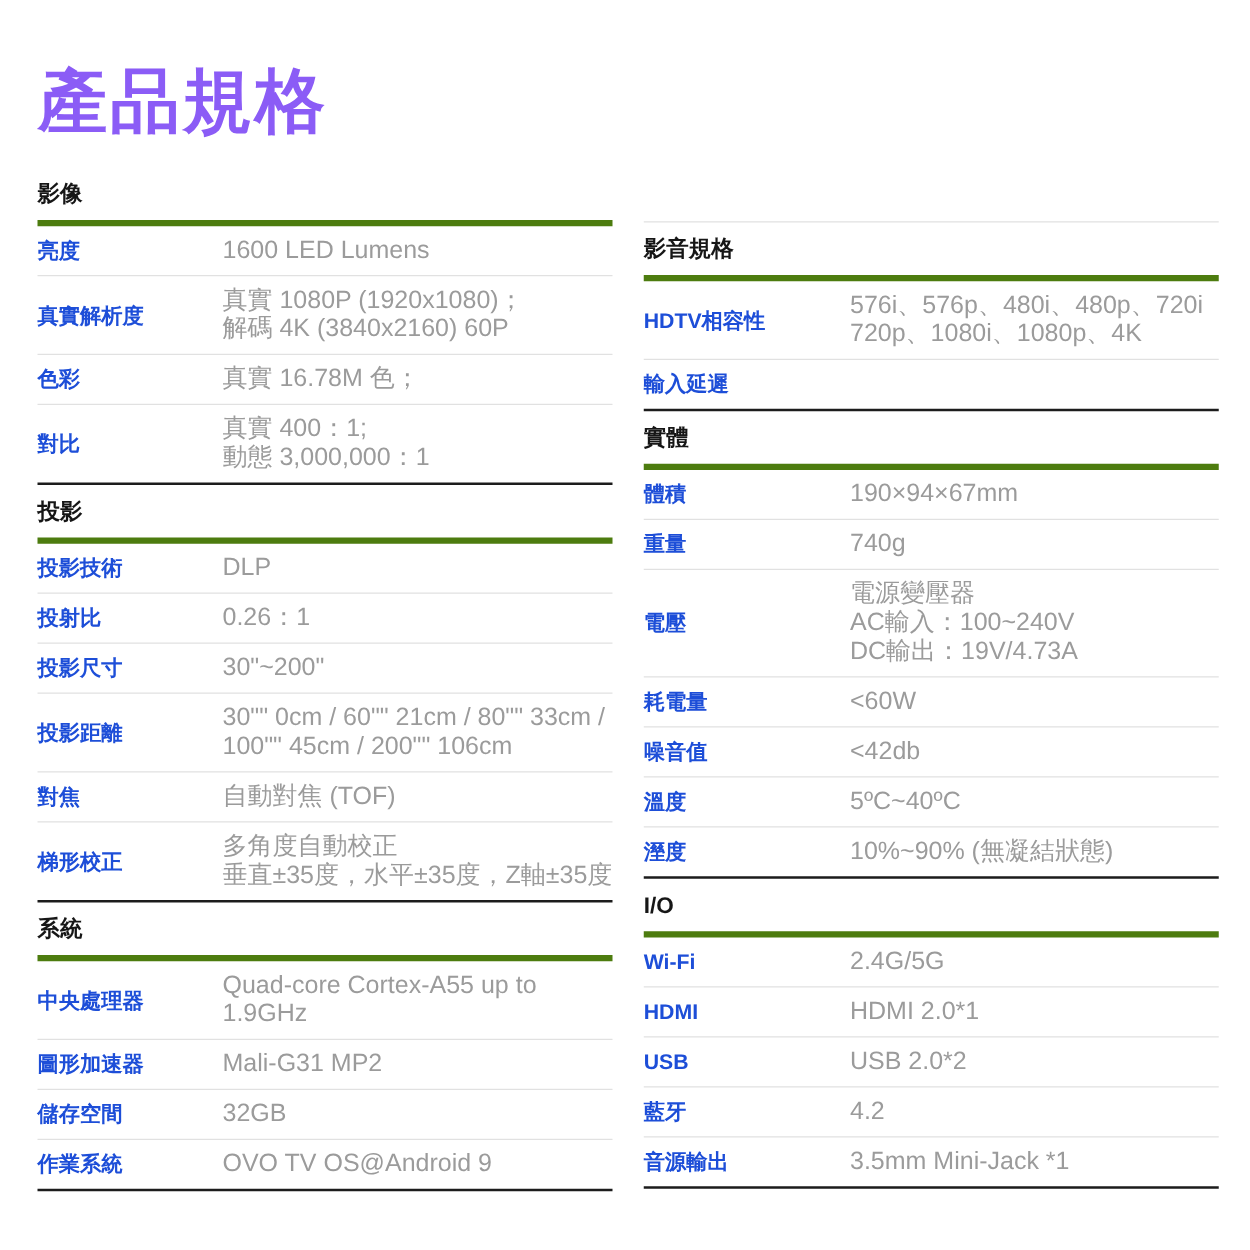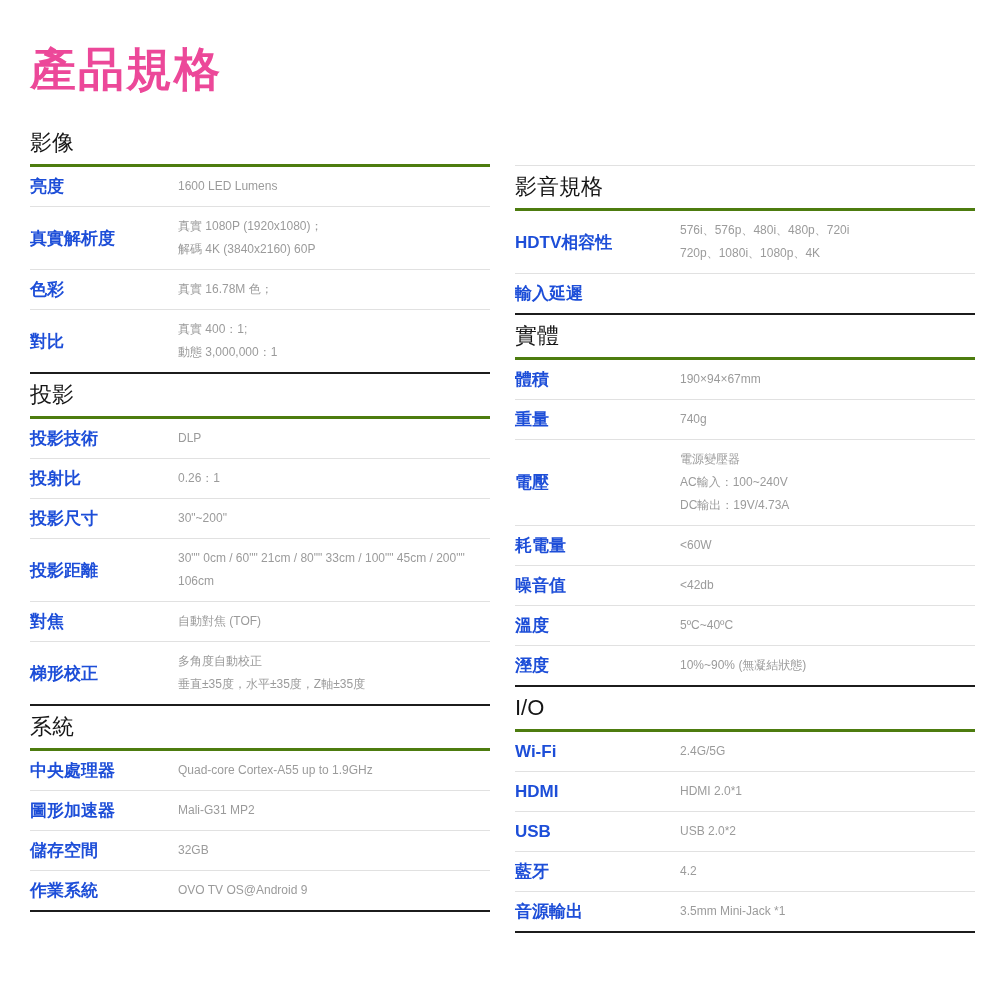--- a/index.html
+++ b/index.html
@@ -11,25 +11,25 @@
     overflow: hidden;
     font-family: "Liberation Sans", "DejaVu Sans", sans-serif;
   }
   .page {
     box-sizing: border-box;
     width: 1000px;
     height: 1000px;
     padding: 24px 25px 0 30px;
   }
   .page-title {
-    margin: 18px 0 0 0;
-    font-size: 46px;
+    margin: 30px 0 0 0;
+    font-size: 56px;
     line-height: 54px;
     font-weight: 700;
-    color: #ec4899;
+    color: #8b5cf6;
     letter-spacing: 2px;
   }
   .columns {
     display: flex;
     gap: 25px;
     align-items: flex-start;
     margin-top: 26px;
   }
   .col {
     width: 460px;
@@ -38,26 +38,26 @@
   .col-right {
     margin-top: 43px;
   }
   .col-right .section:first-child {
     border-top: 1px solid #e1e1e1;
   }
   .section {
     border-bottom: 2px solid #1c1c1c;
   }
   .section-title {
-    font-size: 22px;
+    font-size: 18px;
     line-height: 22px;
-    font-weight: 400;
+    font-weight: 700;
     color: #161616;
     padding: 10px 0;
-    border-bottom: 3px solid #4d7c0f;
+    border-bottom: 5px solid #4d7c0f;
   }
   .row {
     display: flex;
     align-items: center;
     padding: 8px 0;
     border-bottom: 1px solid #e1e1e1;
   }
   .row:last-child {
     border-bottom: none;
   }
@@ -68,21 +68,21 @@
     line-height: 23px;
     font-weight: 700;
     color: #1d4ed8;
   }
   .col-right .label {
     flex: 0 0 165px;
     width: 165px;
   }
   .value {
     flex: 1 1 auto;
-    font-size: 12px;
+    font-size: 20px;
     line-height: 23px;
     font-weight: 400;
     color: #9b9b9b;
   }
   .value-line { display: block; }
 </style>
 </head>
 <body>
 
 <div class="page">

